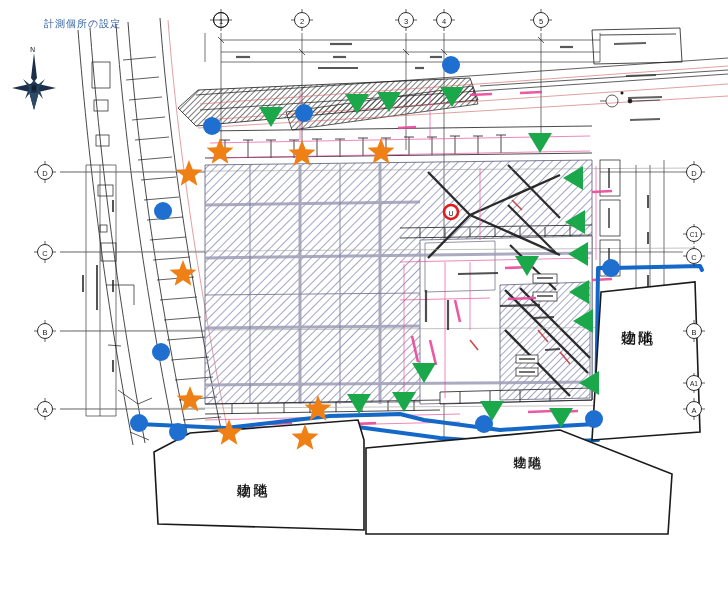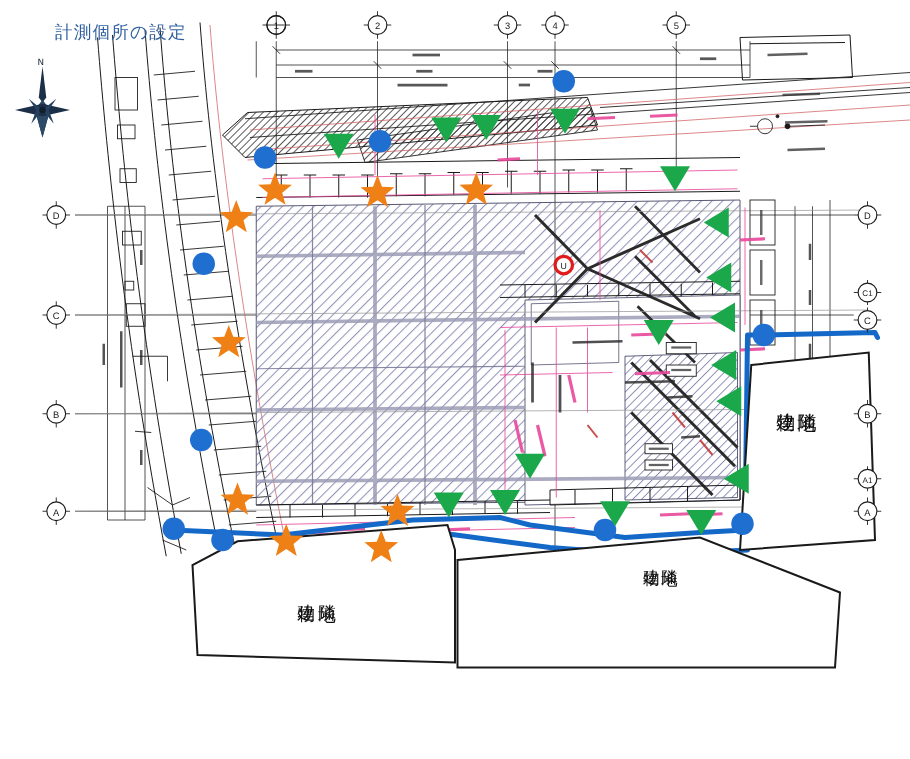--- a/index.html
+++ b/index.html
@@ -6,21 +6,21 @@
   html,body{margin:0;padding:0;background:#ffffff;}
   body{
     width:728px;height:607px;overflow:hidden;
     font-family:"Liberation Sans","DejaVu Sans",sans-serif;
     position:relative;
   }
   #stage{position:relative;width:728px;height:607px;background:#fff;}
   #stage > svg{position:absolute;left:0;top:0;}
   .title{
     position:absolute;left:44px;top:17px;
-    font-size:14px;letter-spacing:1px;
+    font-size:10px;letter-spacing:1px;
     color:#2f5f9e;font-family:"DejaVu Sans",sans-serif;
     white-space:nowrap;
   }
   .vlabel{
     position:absolute;
     font-family:"DejaVu Sans",sans-serif;
     color:#101010;
     line-height:1.12;
     writing-mode:vertical-rl;
     text-orientation:upright;

